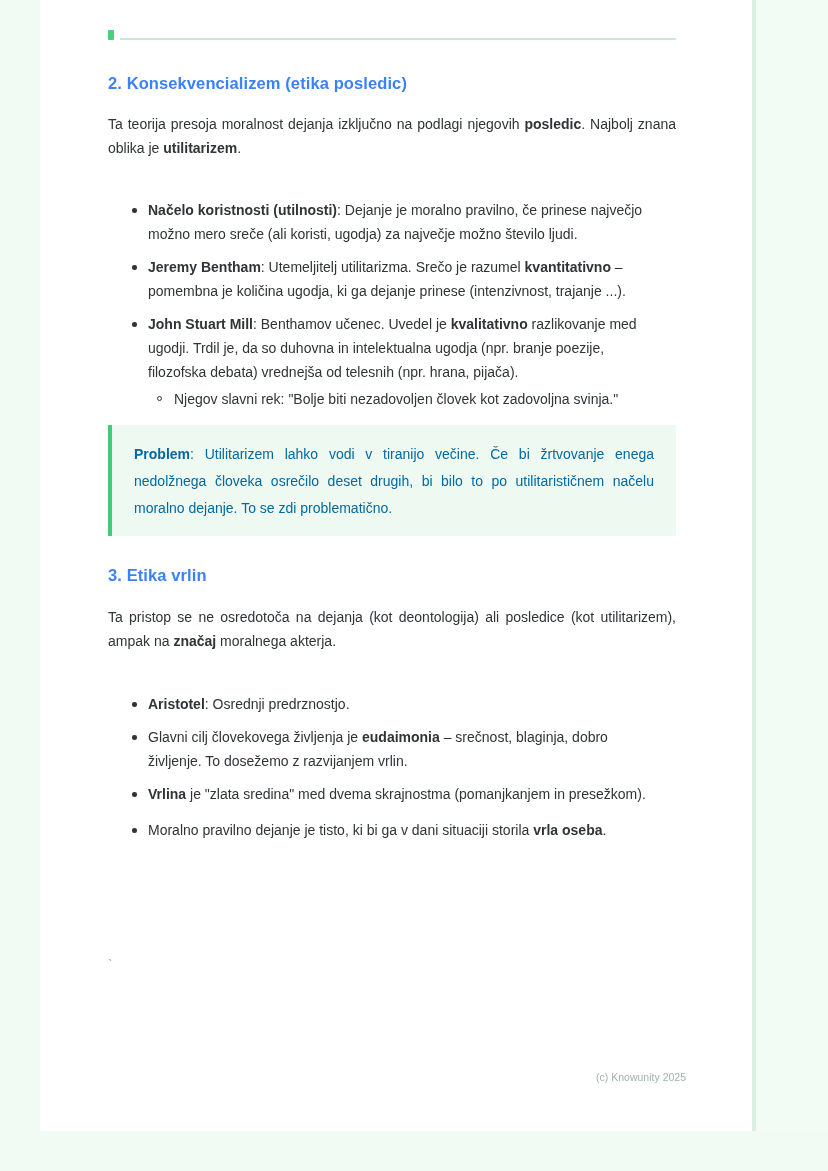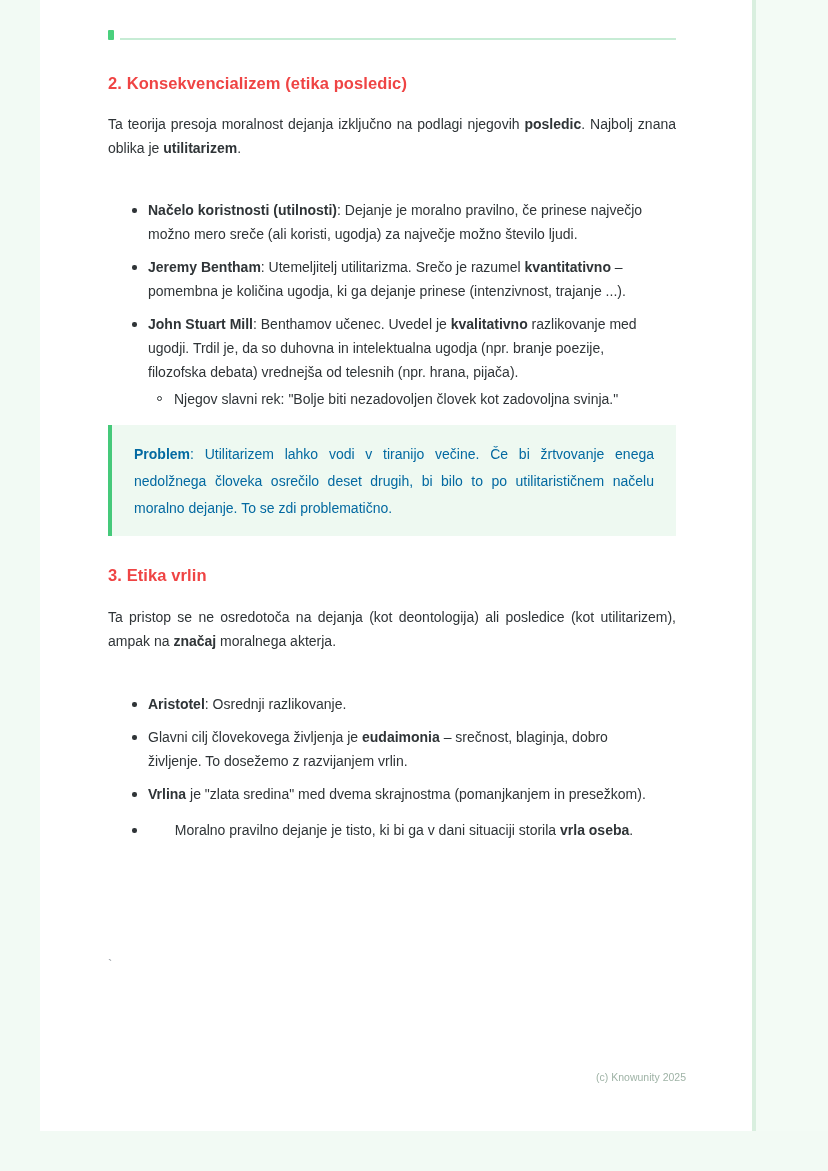--- a/index.html
+++ b/index.html
@@ -65,21 +65,21 @@
     position: absolute;
     left: 80px;
     top: 38px;
     width: 556px;
     height: 2px;
     background: #c7ecd5;
   }
   h2.section {
     font-size: 16.5px;
     font-weight: bold;
-    color: #ef4444;
+    color: #3b82f6;
     margin: 0;
     letter-spacing: 0.1px;
   }
   p.para {
     font-size: 14px;
     line-height: 24px;
     color: #2f3437;
     margin: 0;
     text-align: justify;
   }
@@ -204,29 +204,29 @@
       <h2 class="section">3. Etika vrlin</h2>
     </div>
 
     <div class="content" style="top:605px;">
       <p class="para"><span>Ta pristop se ne osredotoča na dejanja (kot deontologija) ali posledice (kot utilitarizem), ampak na </span><b>značaj</b><span> moralnega akterja.</span></p>
     </div>
 
     <div class="content" style="top:676px;">
       <ul class="bullets">
         <li>
-          <b>Aristotel</b><span>: Osrednji razlikovanje.</span>
+          <b>Aristotel</b><span>: Osrednji predrznostjo.</span>
         </li>
         <li>
           <span>Glavni cilj človekovega življenja je </span><b>eudaimonia</b><span> – srečnost, blaginja, dobro življenje. To dosežemo z razvijanjem vrlin.</span>
         </li>
         <li>
           <b>Vrlina</b><span> je "zlata sredina" med dvema skrajnostma (pomanjkanjem in presežkom).</span>
         </li>
-        <li style="margin-top:12px;text-align:center;">
+        <li style="margin-top:12px;">
           <span>Moralno pravilno dejanje je tisto, ki bi ga v dani situaciji storila </span><b>vrla oseba</b><span>.</span>
         </li>
       </ul>
     </div>
 
     <div class="content tick" style="top:958px;">`</div>
 
     <div class="footer">(c) Knowunity 2025</div>
   </div>
 

